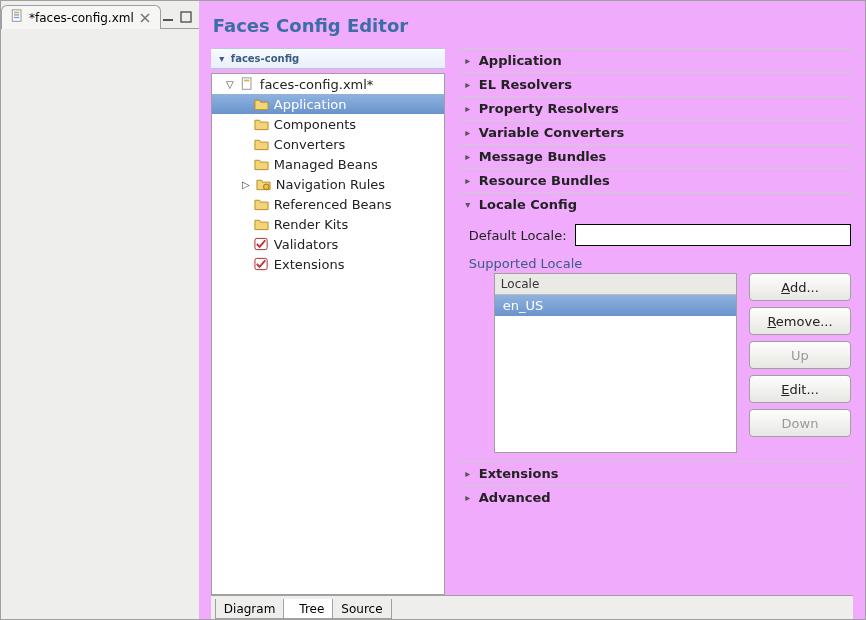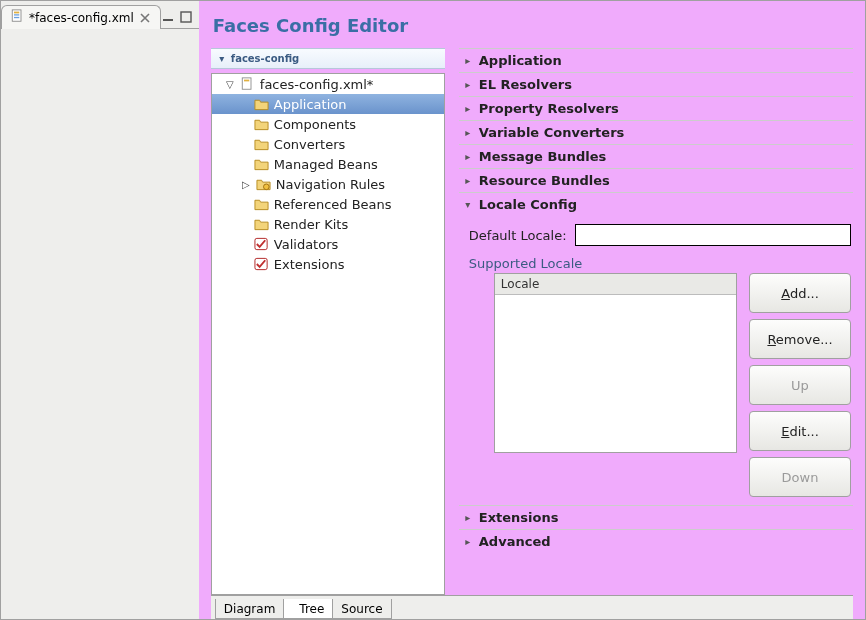--- a/index.html
+++ b/index.html
@@ -35,21 +35,21 @@
   .form-row label { color:#222; }
   .form-row input[type=text] { flex:1; border:1px solid #000; height:22px; padding:2px 4px; font-size:13px; background:#fff; }
   .sub-label { color:#3b5b82; margin:4px 0 2px 0; }
   .table-area { display:flex; gap:12px;padding-left:25px; }
   .table-box { border:1px solid #a0a0a0; flex:1; height:180px; background:#fff; display:flex; flex-direction:column; }
   .table-head { background:#e9e9e6; border-bottom:1px solid #bcbcbc; padding:3px 6px; font-size:12px; color:#333; }
   .table-body { flex:1; overflow:auto; }
   .table-row { padding:3px 8px; font-size:13px; }
   .table-row.selected { background: linear-gradient(#8fb3e0,#6a93cc); color:#fff; }
   .btn-col { display:flex; flex-direction:column; gap:6px; width:102px; }
-  .btn { height:40px; background: linear-gradient(#fdfdfc,#e7e7e3); border:1px solid #a0a0a0; border-radius:4px; font-size:13px; color:#222; cursor:pointer; }
+  .btn { height:28px; background: linear-gradient(#fdfdfc,#e7e7e3); border:1px solid #a0a0a0; border-radius:4px; font-size:13px; color:#222; cursor:pointer; }
   .btn:disabled { color:#9a9a9a; cursor:default; }
   .btn .u { text-decoration: underline; }
   .bottom-tabs { height:24px; display:flex; align-items:flex-end; border-top:1px solid #a0a0a0; background:#eeeeec; padding-left:4px; }
   .bottom-tab { border:1px solid #a0a0a0; border-top:none; padding:3px 8px 2px 8px; font-size:12px; background:#eeeeec; margin-right:-1px; cursor:pointer; }
   .bottom-tab.active { background:#fff;padding-left:15px; }
 </style>
 </head>
 <body>
 
 <div class="window">
@@ -260,20 +260,23 @@
             </div>
           <div class="acc-body">
             <div class="form-row">
               <label>Default Locale:</label>
               <input type="text" value="" style="">
             </div>
             <div class="sub-label">Supported Locale</div>
             <div class="table-area">
               <div class="table-box">
                 <div class="table-head">Locale</div>
+                <div class="table-body">
+                  <div class="table-row selected">en_US</div>
+                </div>
               </div>
               <div class="btn-col">
                 <button class="btn"><span class="u">A</span><span>dd...</span></button>
                 <button class="btn"><span class="u">R</span><span>emove...</span></button>
                 <button class="btn" disabled="">Up</button>
                 <button class="btn"><span class="u">E</span><span>dit...</span></button>
                 <button class="btn" disabled="">Down</button>
               </div>
             </div>
           </div>

